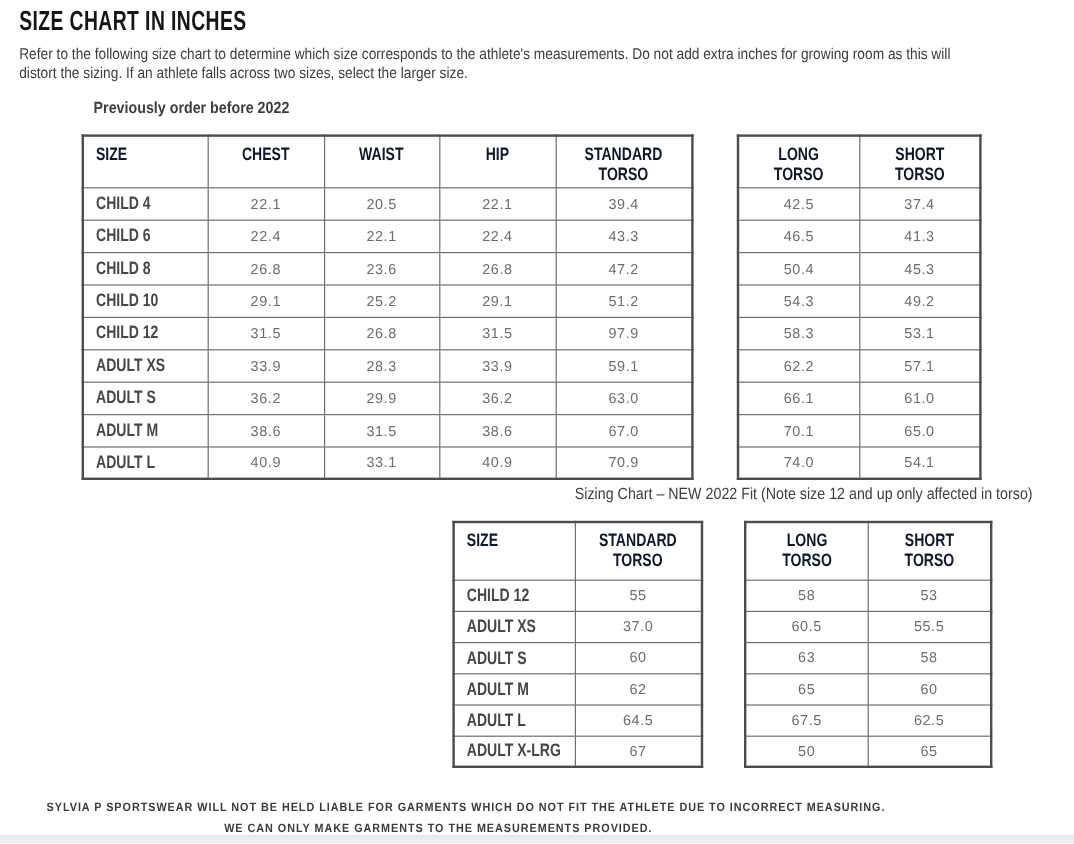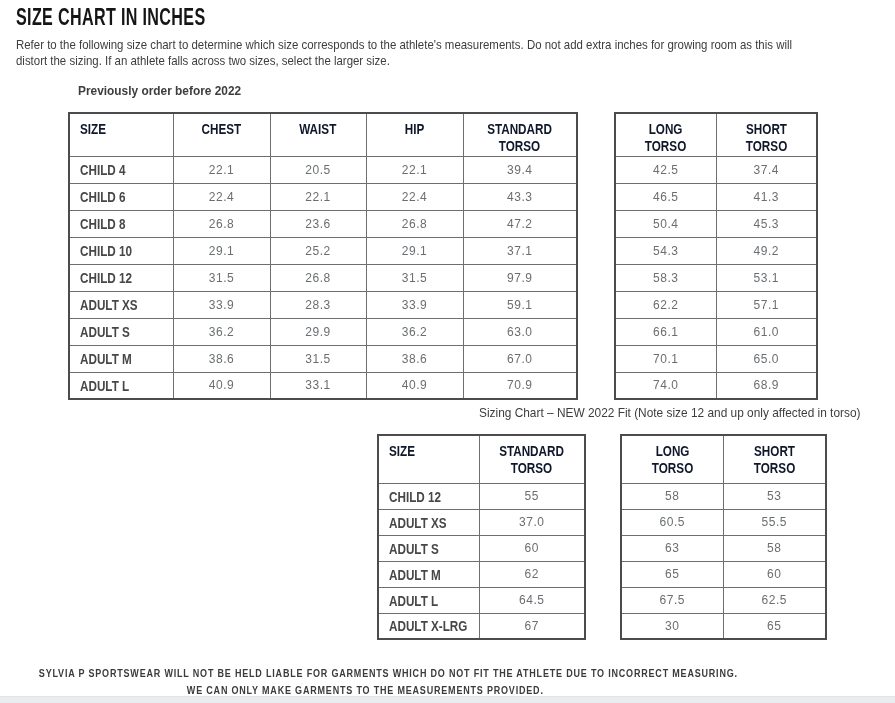--- a/index.html
+++ b/index.html
@@ -147,21 +147,21 @@
             <td>26.8</td>
             <td>23.6</td>
             <td>26.8</td>
             <td>47.2</td>
           </tr>
           <tr>
             <td class="label-col"><span class="cond">CHILD 10</span></td>
             <td>29.1</td>
             <td>25.2</td>
             <td>29.1</td>
-            <td>37.1</td>
+            <td>51.2</td>
           </tr>
           <tr>
             <td class="label-col"><span class="cond">CHILD 12</span></td>
             <td>31.5</td>
             <td>26.8</td>
             <td>31.5</td>
             <td>97.9</td>
           </tr>
           <tr>
             <td class="label-col"><span class="cond">ADULT XS</span></td>
@@ -233,21 +233,21 @@
           <tr>
             <td>66.1</td>
             <td>61.0</td>
           </tr>
           <tr>
             <td>70.1</td>
             <td>65.0</td>
           </tr>
           <tr>
             <td>74.0</td>
-            <td>68.9</td>
+            <td>54.1</td>
           </tr>
         </tbody>
       </table>
   </div>
 
   <div class="caption">
     <span class="cond">Sizing Chart – NEW 2022 Fit (Note size 12 and up only affected in torso)</span>
   </div>
 
   <div class="tblwrap pos-new-main">
@@ -313,21 +313,21 @@
           </tr>
           <tr>
             <td>65</td>
             <td>60</td>
           </tr>
           <tr>
             <td>67.5</td>
             <td>62.5</td>
           </tr>
           <tr>
-            <td>30</td>
+            <td>50</td>
             <td>65</td>
           </tr>
         </tbody>
       </table>
   </div>
 
   <div class="footer f1">
     <span class="cond">SYLVIA P SPORTSWEAR WILL NOT BE HELD LIABLE FOR GARMENTS WHICH DO NOT FIT THE ATHLETE DUE TO INCORRECT MEASURING.</span>
   </div>
   <div class="footer f2">

